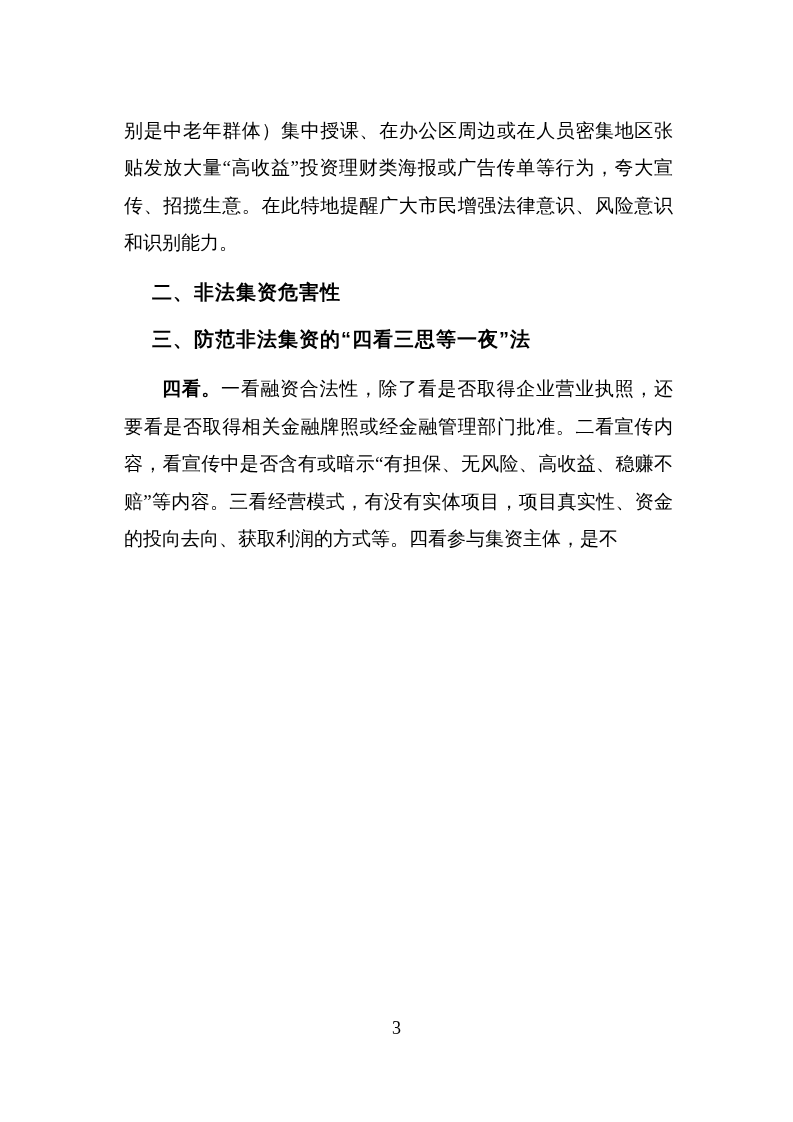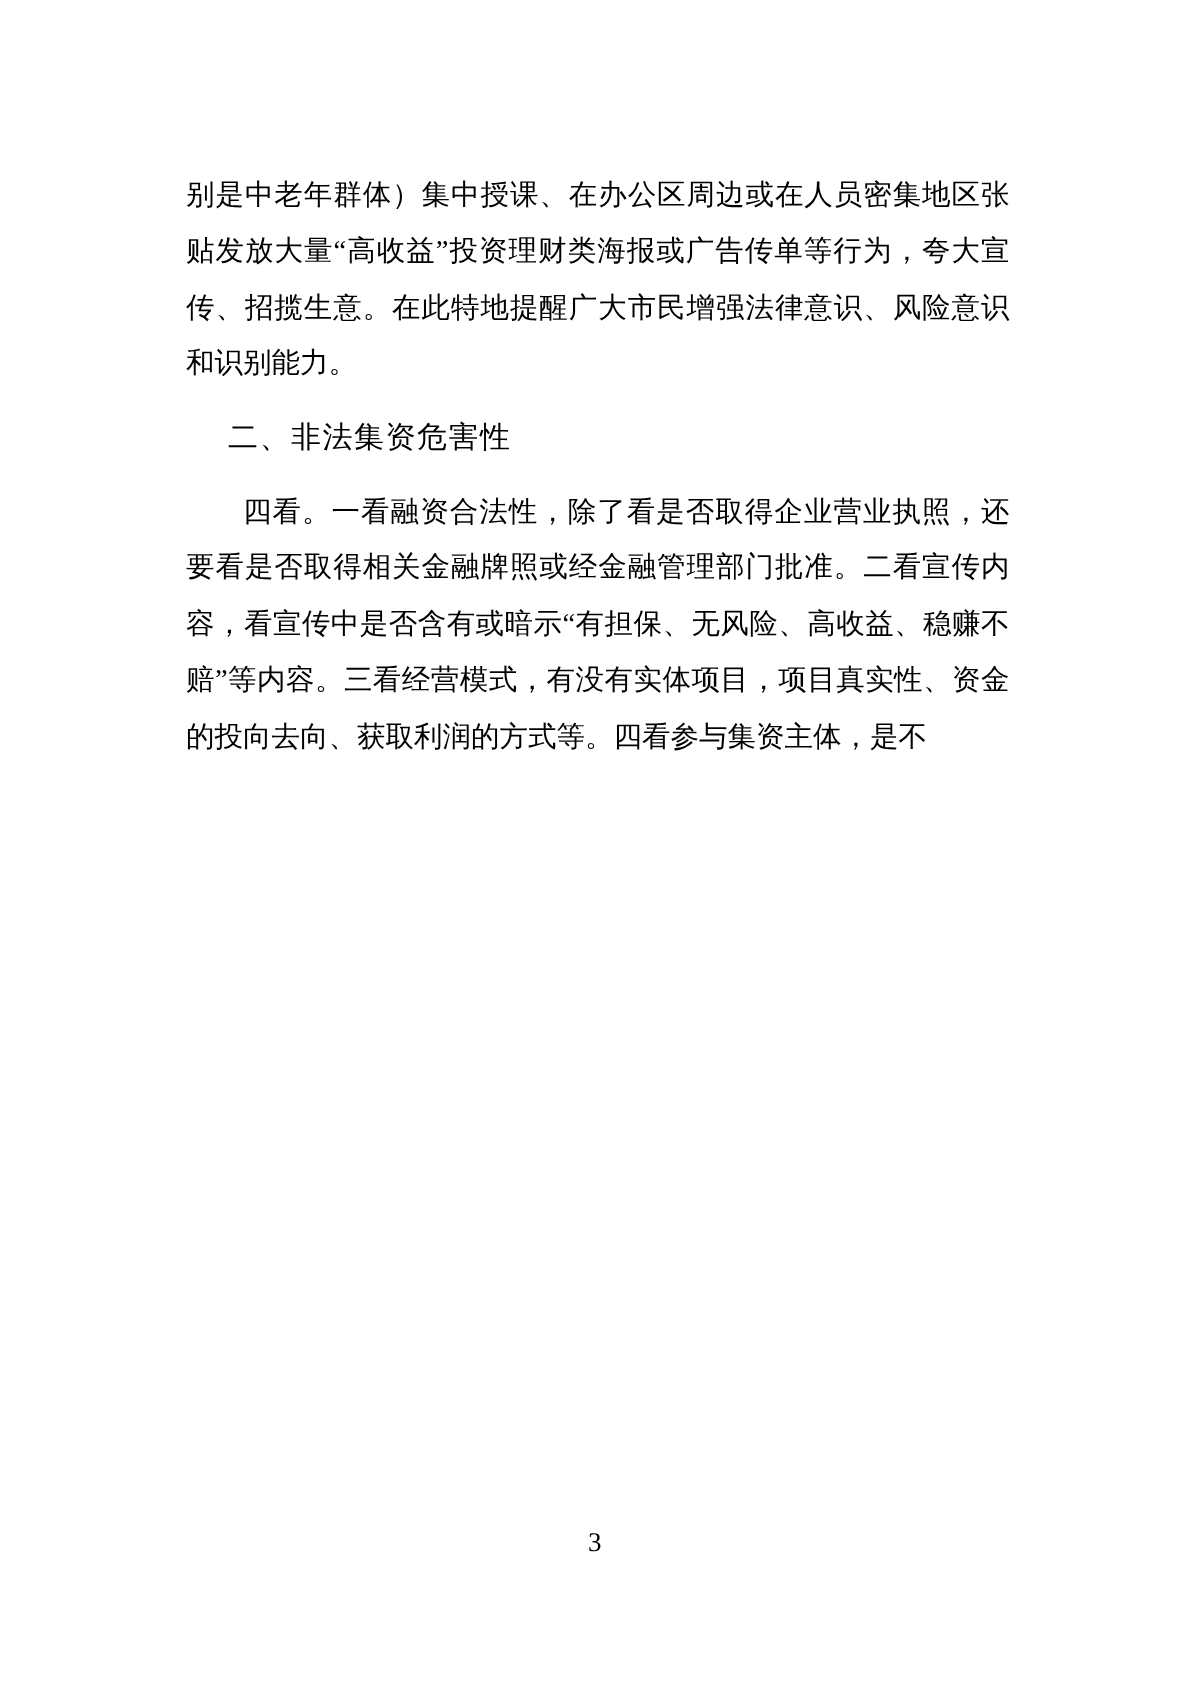--- a/index.html
+++ b/index.html
@@ -27,30 +27,30 @@
     text-justify: inter-character;
     text-indent: 2em;
   }
   .para.no-indent {
     text-indent: 0;
   }
   .heading {
     margin: 0;
     font-size: 20px;
     line-height: 37.4px;
-    font-weight: 400;
+    font-weight: 700;
     text-indent: 2em;
     font-family: "Liberation Sans", "DejaVu Sans", sans-serif;
     letter-spacing: 1px;
   }
   .heading.spaced {
     margin-top: 10px;
   }
   .lead-bold {
-    font-weight: 400;
+    font-weight: 700;
     font-family: "Liberation Sans", "DejaVu Sans", sans-serif;
   }
   .page-number {
     position: absolute;
     left: 0;
     right: 0;
     top: 1016px;
     text-align: center;
     font-size: 18px;
     line-height: 24px;
@@ -64,18 +64,19 @@
 <div class="page">
 
   <p class="para no-indent">别是中老年群体）集中授课、在办公区周边或在人员密集地区张贴发放大量“高收益”投资理财类海报或广告传单等行为，夸大宣传、招揽生意。在此特地提醒广大市民增强法律意识、风险意识和识别能力。</p>
 
   <h2 class="heading">二、非法集资危害性</h2>
 
 
 
 
 
+  <h2 class="heading spaced">三、防范非法集资的“四看三思等一夜”法</h2>
 
   <p class="para"><span class="lead-bold">四看。</span><span>一看融资合法性，除了看是否取得企业营业执照，还要看是否取得相关金融牌照或经金融管理部门批准。二看宣传内容，看宣传中是否含有或暗示“有担保、无风险、高收益、稳赚不赔”等内容。三看经营模式，有没有实体项目，项目真实性、资金的投向去向、获取利润的方式等。四看参与集资主体，是不</span></p>
 
   <div class="page-number">3</div>
 
 </div>
 
 </body></html>

